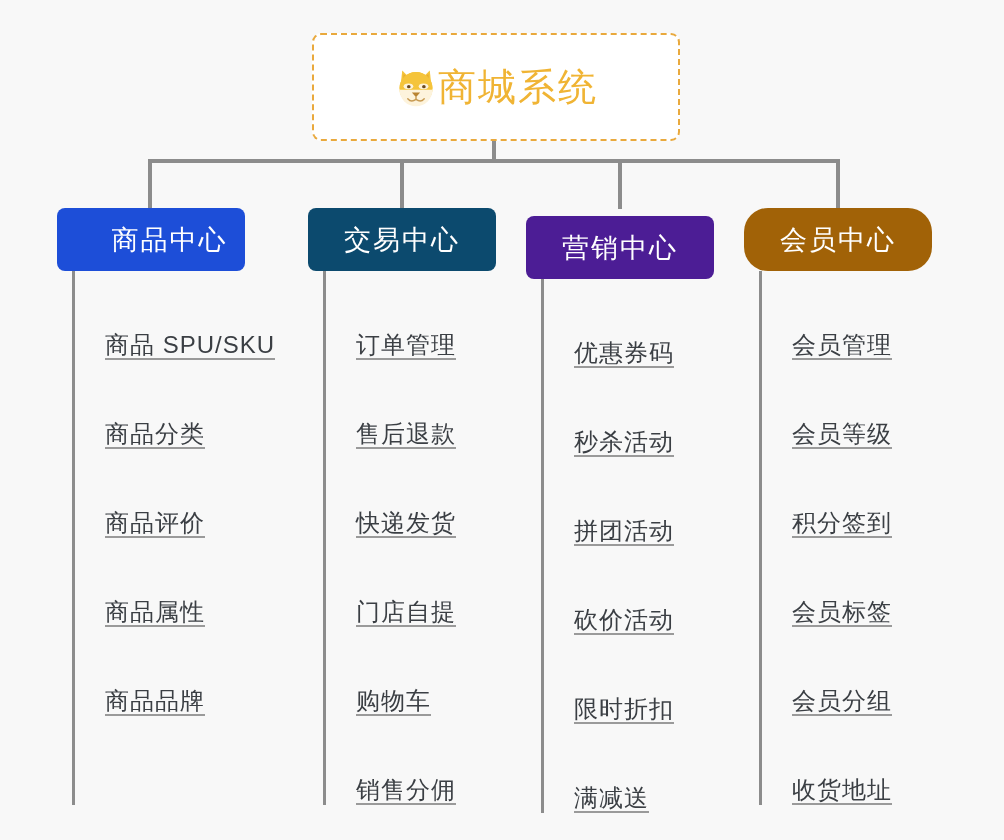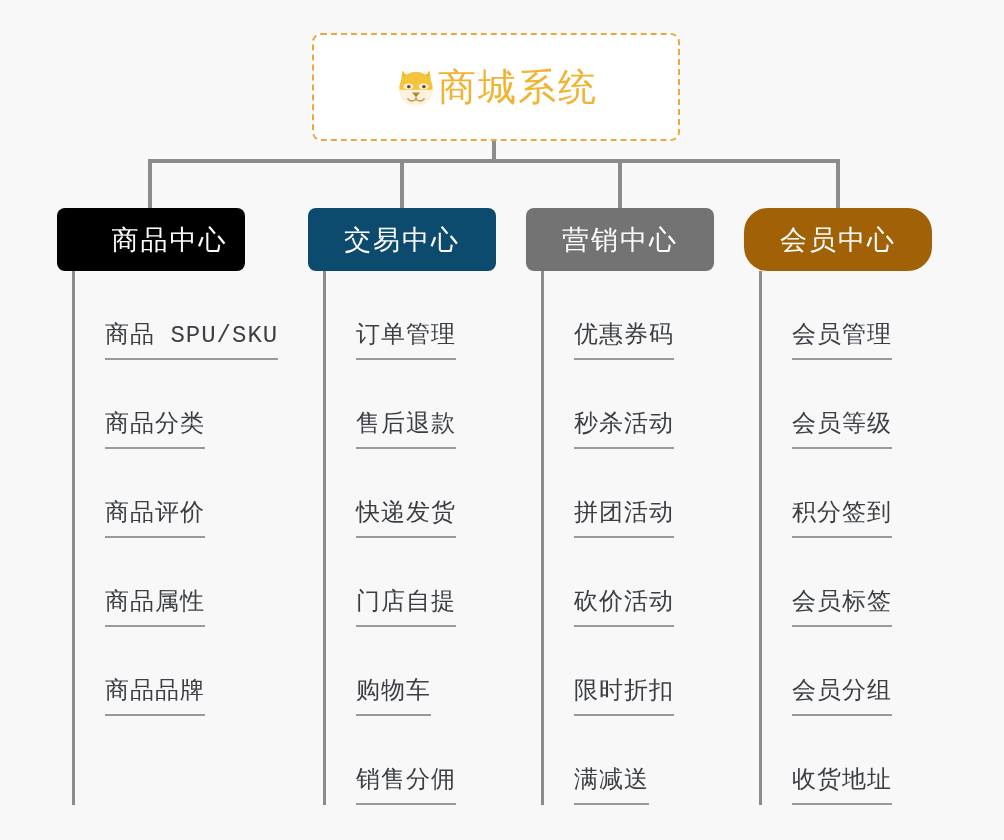--- a/index.html
+++ b/index.html
@@ -77,25 +77,24 @@
     position: relative;
     height: 89px;
     display: flex;
     align-items: flex-end;
     padding-left: 33px;
   }
   .leaf-text {
     font-size: 24px;
     color: #3b3f44;
     line-height: 1;
-    padding-bottom: 10px;
+    padding-bottom: 1px;
     border-bottom: 2px solid #9a9a9a;
     white-space: nowrap;
     letter-spacing: 1px;
-    font-family: Liberation Mono, monospace;
   }
 </style>
 </head>
 <body>
 
 <div id="canvas">
 
   <div class="root-node">
     <span class="dog-emoji">
       <svg viewBox="0 0 64 64" width="44" height="44" aria-hidden="true">
@@ -120,21 +119,21 @@
   </div>
 
   <div class="conn conn-root-stem"></div>
   <div class="conn conn-hbar"></div>
   <div class="conn conn-drop" style="left:148px;"></div>
   <div class="conn conn-drop" style="left:400px;"></div>
   <div class="conn conn-drop" style="left:618px;"></div>
   <div class="conn conn-drop" style="left:836px;"></div>
 
   <div class="column" style="left:57px; width:188px;">
-    <div class="col-header" style="background:#000000;padding-left:37px;">商品中心</div>
+    <div class="col-header" style="background:#1d4ed8;padding-left:37px;">商品中心</div>
     <div class="leaf-list" style="margin-left:15px;">
       <div class="spine" style="height:534px;"></div>
       <div class="leaf">
           <span class="leaf-text">商品 SPU/SKU</span>
         </div>
       <div class="leaf">
           <span class="leaf-text">商品分类</span>
         </div>
       <div class="leaf">
           <span class="leaf-text">商品评价</span>
@@ -167,21 +166,21 @@
       <div class="leaf">
           <span class="leaf-text">购物车</span>
         </div>
       <div class="leaf">
           <span class="leaf-text">销售分佣</span>
         </div>
     </div>
   </div>
 
   <div class="column" style="left:526px; width:188px;">
-    <div class="col-header" style="background:#737373;">营销中心</div>
+    <div class="col-header" style="background:#4c1d95;margin-top:8px;">营销中心</div>
     <div class="leaf-list" style="margin-left:15px;">
       <div class="spine" style="height:534px;"></div>
       <div class="leaf">
           <span class="leaf-text">优惠券码</span>
         </div>
       <div class="leaf">
           <span class="leaf-text">秒杀活动</span>
         </div>
       <div class="leaf">
           <span class="leaf-text">拼团活动</span>

